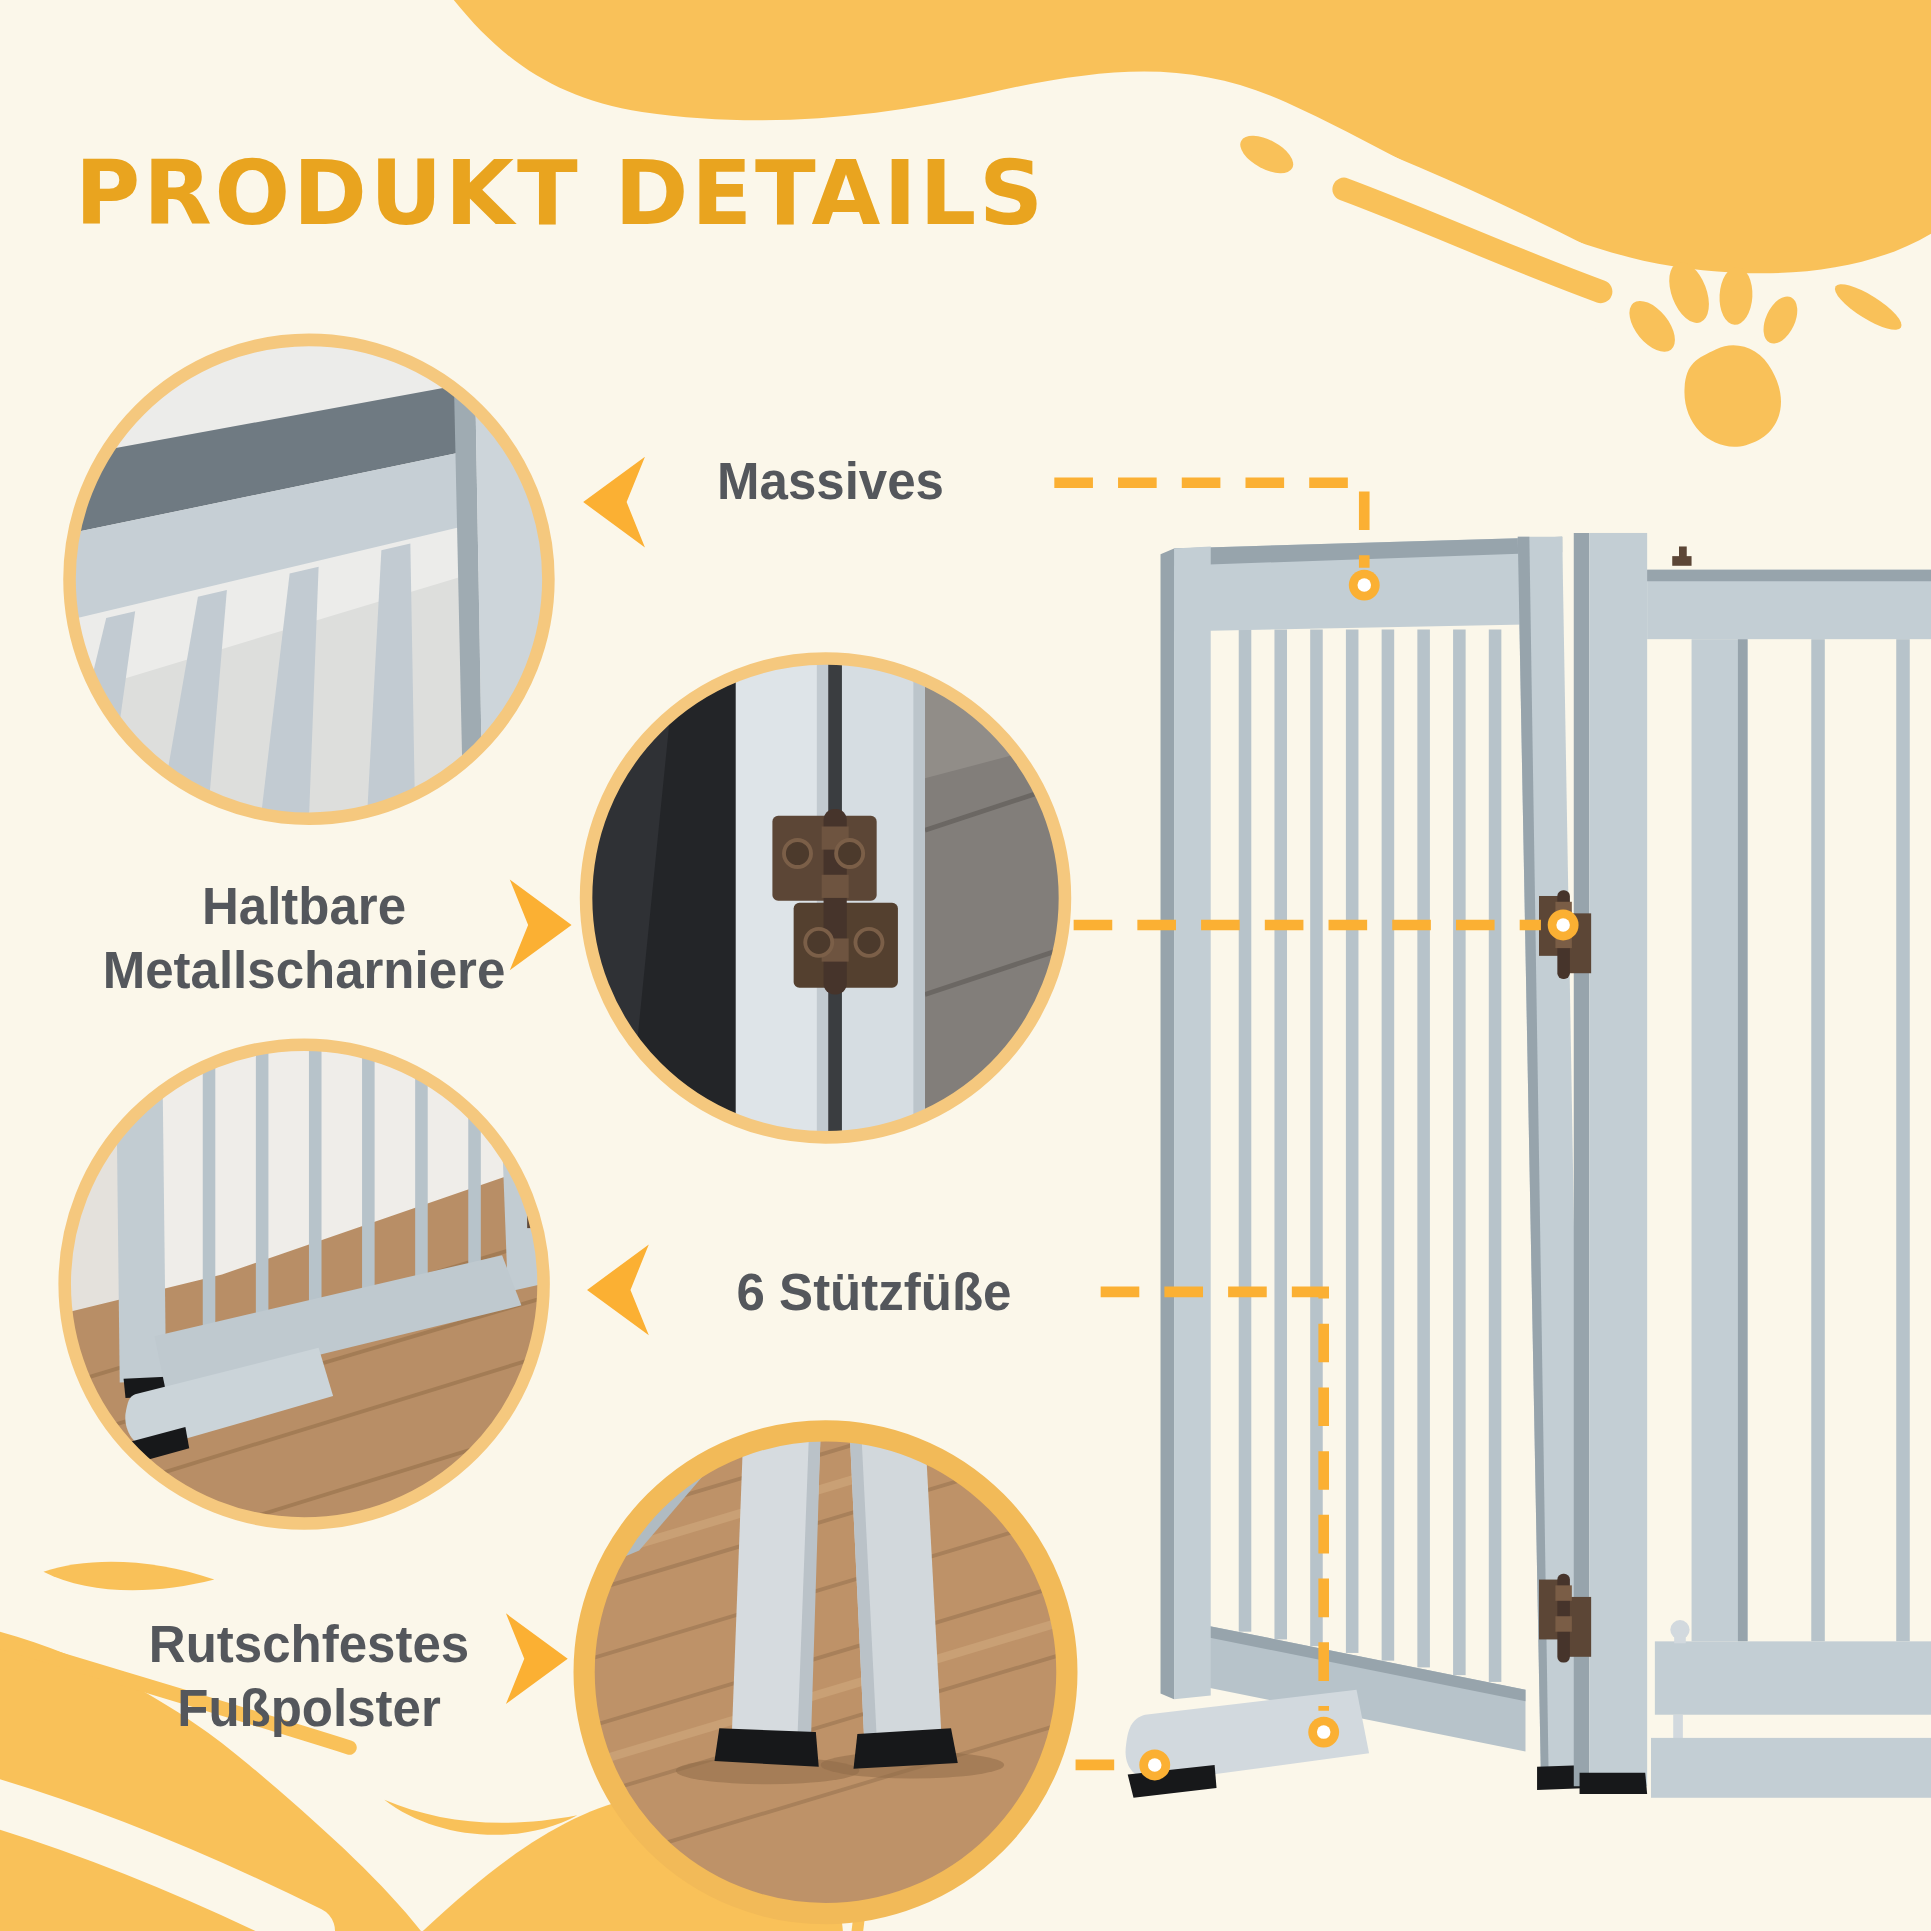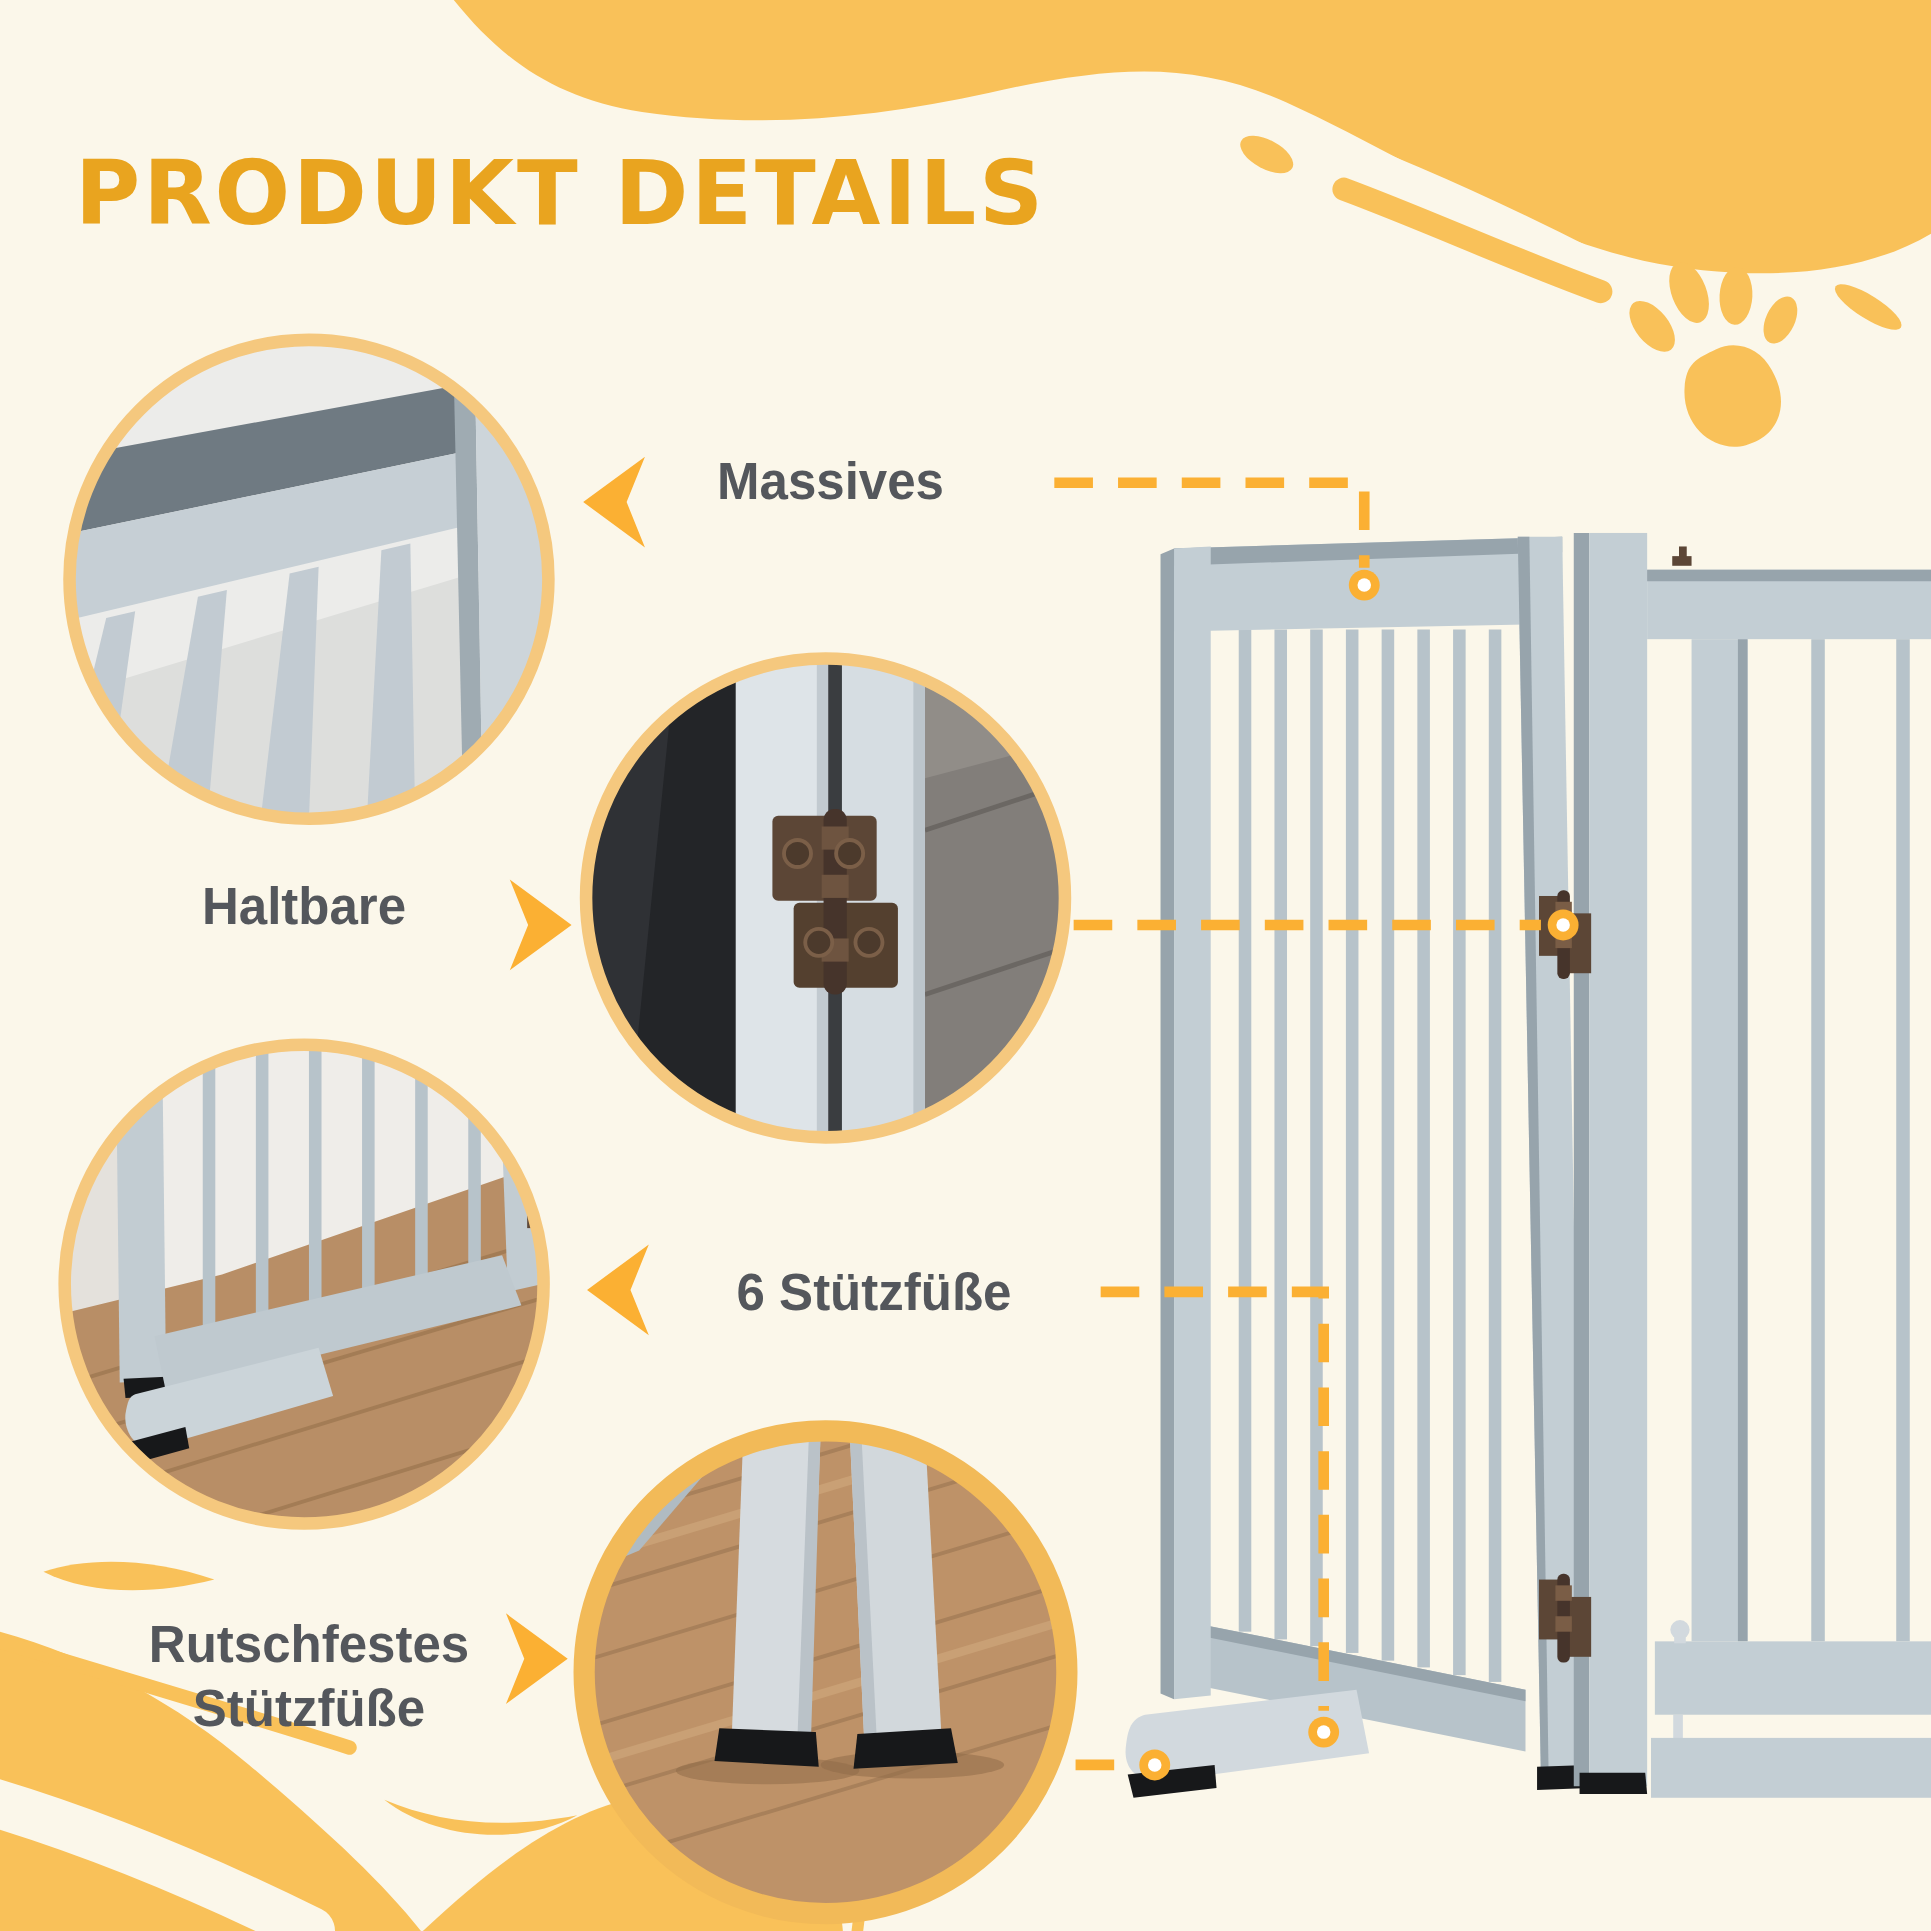--- a/index.html
+++ b/index.html
@@ -282,23 +282,24 @@
 </svg>
 
 <div id="title">PRODUKT DETAILS</div>
 
 <div class="callout-label" id="label-wood">
   <span>Massives</span><br>
 </div>
 
 <div class="callout-label" id="label-hinges">
   <span>Haltbare</span><br>
+  <span>Metallscharniere</span>
 </div>
 
 <div class="callout-label" id="label-feet">
   <span>6 Stützfüße</span>
 </div>
 
 <div class="callout-label" id="label-pads">
   <span>Rutschfestes</span><br>
-  <span>Stützfüße</span>
+  <span>Fußpolster</span>
 </div>
 
 
 </body></html>

